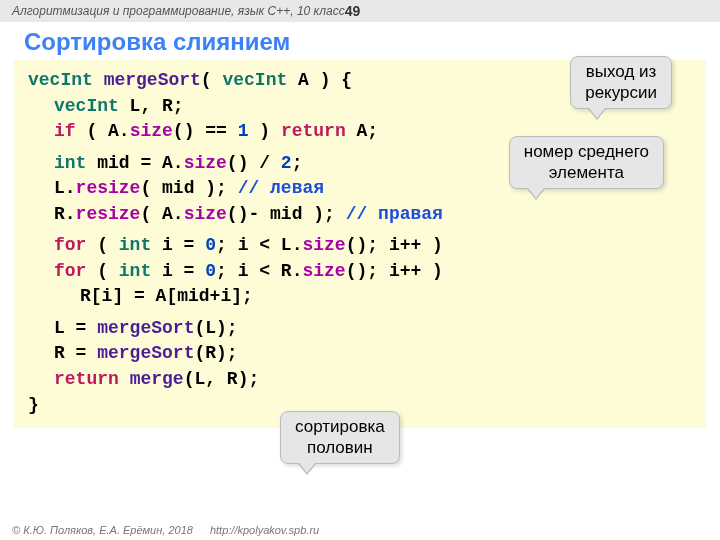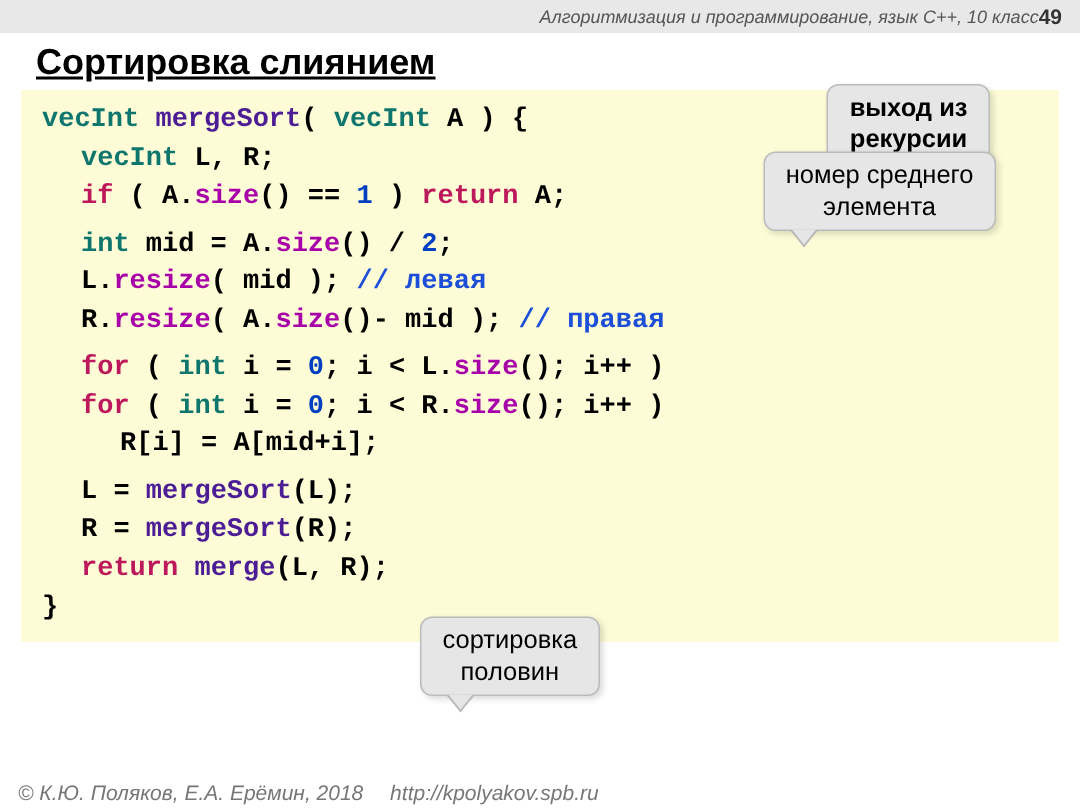--- a/index.html
+++ b/index.html
@@ -11,35 +11,34 @@
     overflow: hidden;
     position: relative;
   }
   .top-bar {
     background: #e8e8e8;
     padding: 3px 12px;
     font-size: 12px;
     font-style: italic;
     color: #555;
     display: flex;
-    justify-content: flex-end;
+    justify-content: flex-start;
     align-items: center;
   }
   .page-num {
     font-style: normal;
     font-weight: bold;
     font-size: 14px;
     color: #333;
   }
   .title {
     font-size: 24px;
     font-weight: bold;
     padding: 6px 24px 4px 24px;
-    color: #000000;
-    text-decoration: underline;
+    color: #3b82f6;
   }
   .code-block {
     background: #fdfcd7;
     margin: 0 14px;
     padding: 8px 14px 10px 14px;
     font-family: 'Courier New', monospace;
     font-size: 18px;
     font-weight: bold;
     line-height: 1.42;
     color: #000;
@@ -81,28 +80,28 @@
   .callout::before {
     content: '';
     position: absolute;
     left: 17px;
     bottom: -12px;
     width: 0; height: 0;
     border-left: 9px solid transparent;
     border-right: 9px solid transparent;
     border-top: 11px solid #bbb;
   }
-  .c1 { top: -4px;  right: 46px; font-weight: bold; }
-  .c2 { top: 41px;  right: 42px; }
+  .c1 { top: -4px;  right: 34px; }
+  .c2 { top: 76px;  right: 42px; }
   .c3 { top: 336px; left: 266px; margin-top: 15px; }
   .footer {
     position: absolute;
     bottom: 4px;
     left: 12px;
-    font-size: 14px;
+    font-size: 11px;
     color: #777;
     margin-top: 40px;
   }
   .footer .copy { font-style: italic; }
   .footer .url  { color: #777; margin-left: 14px; font-style: italic; }
 </style>
 </head>
 <body>
 
 <div class="top-bar">

